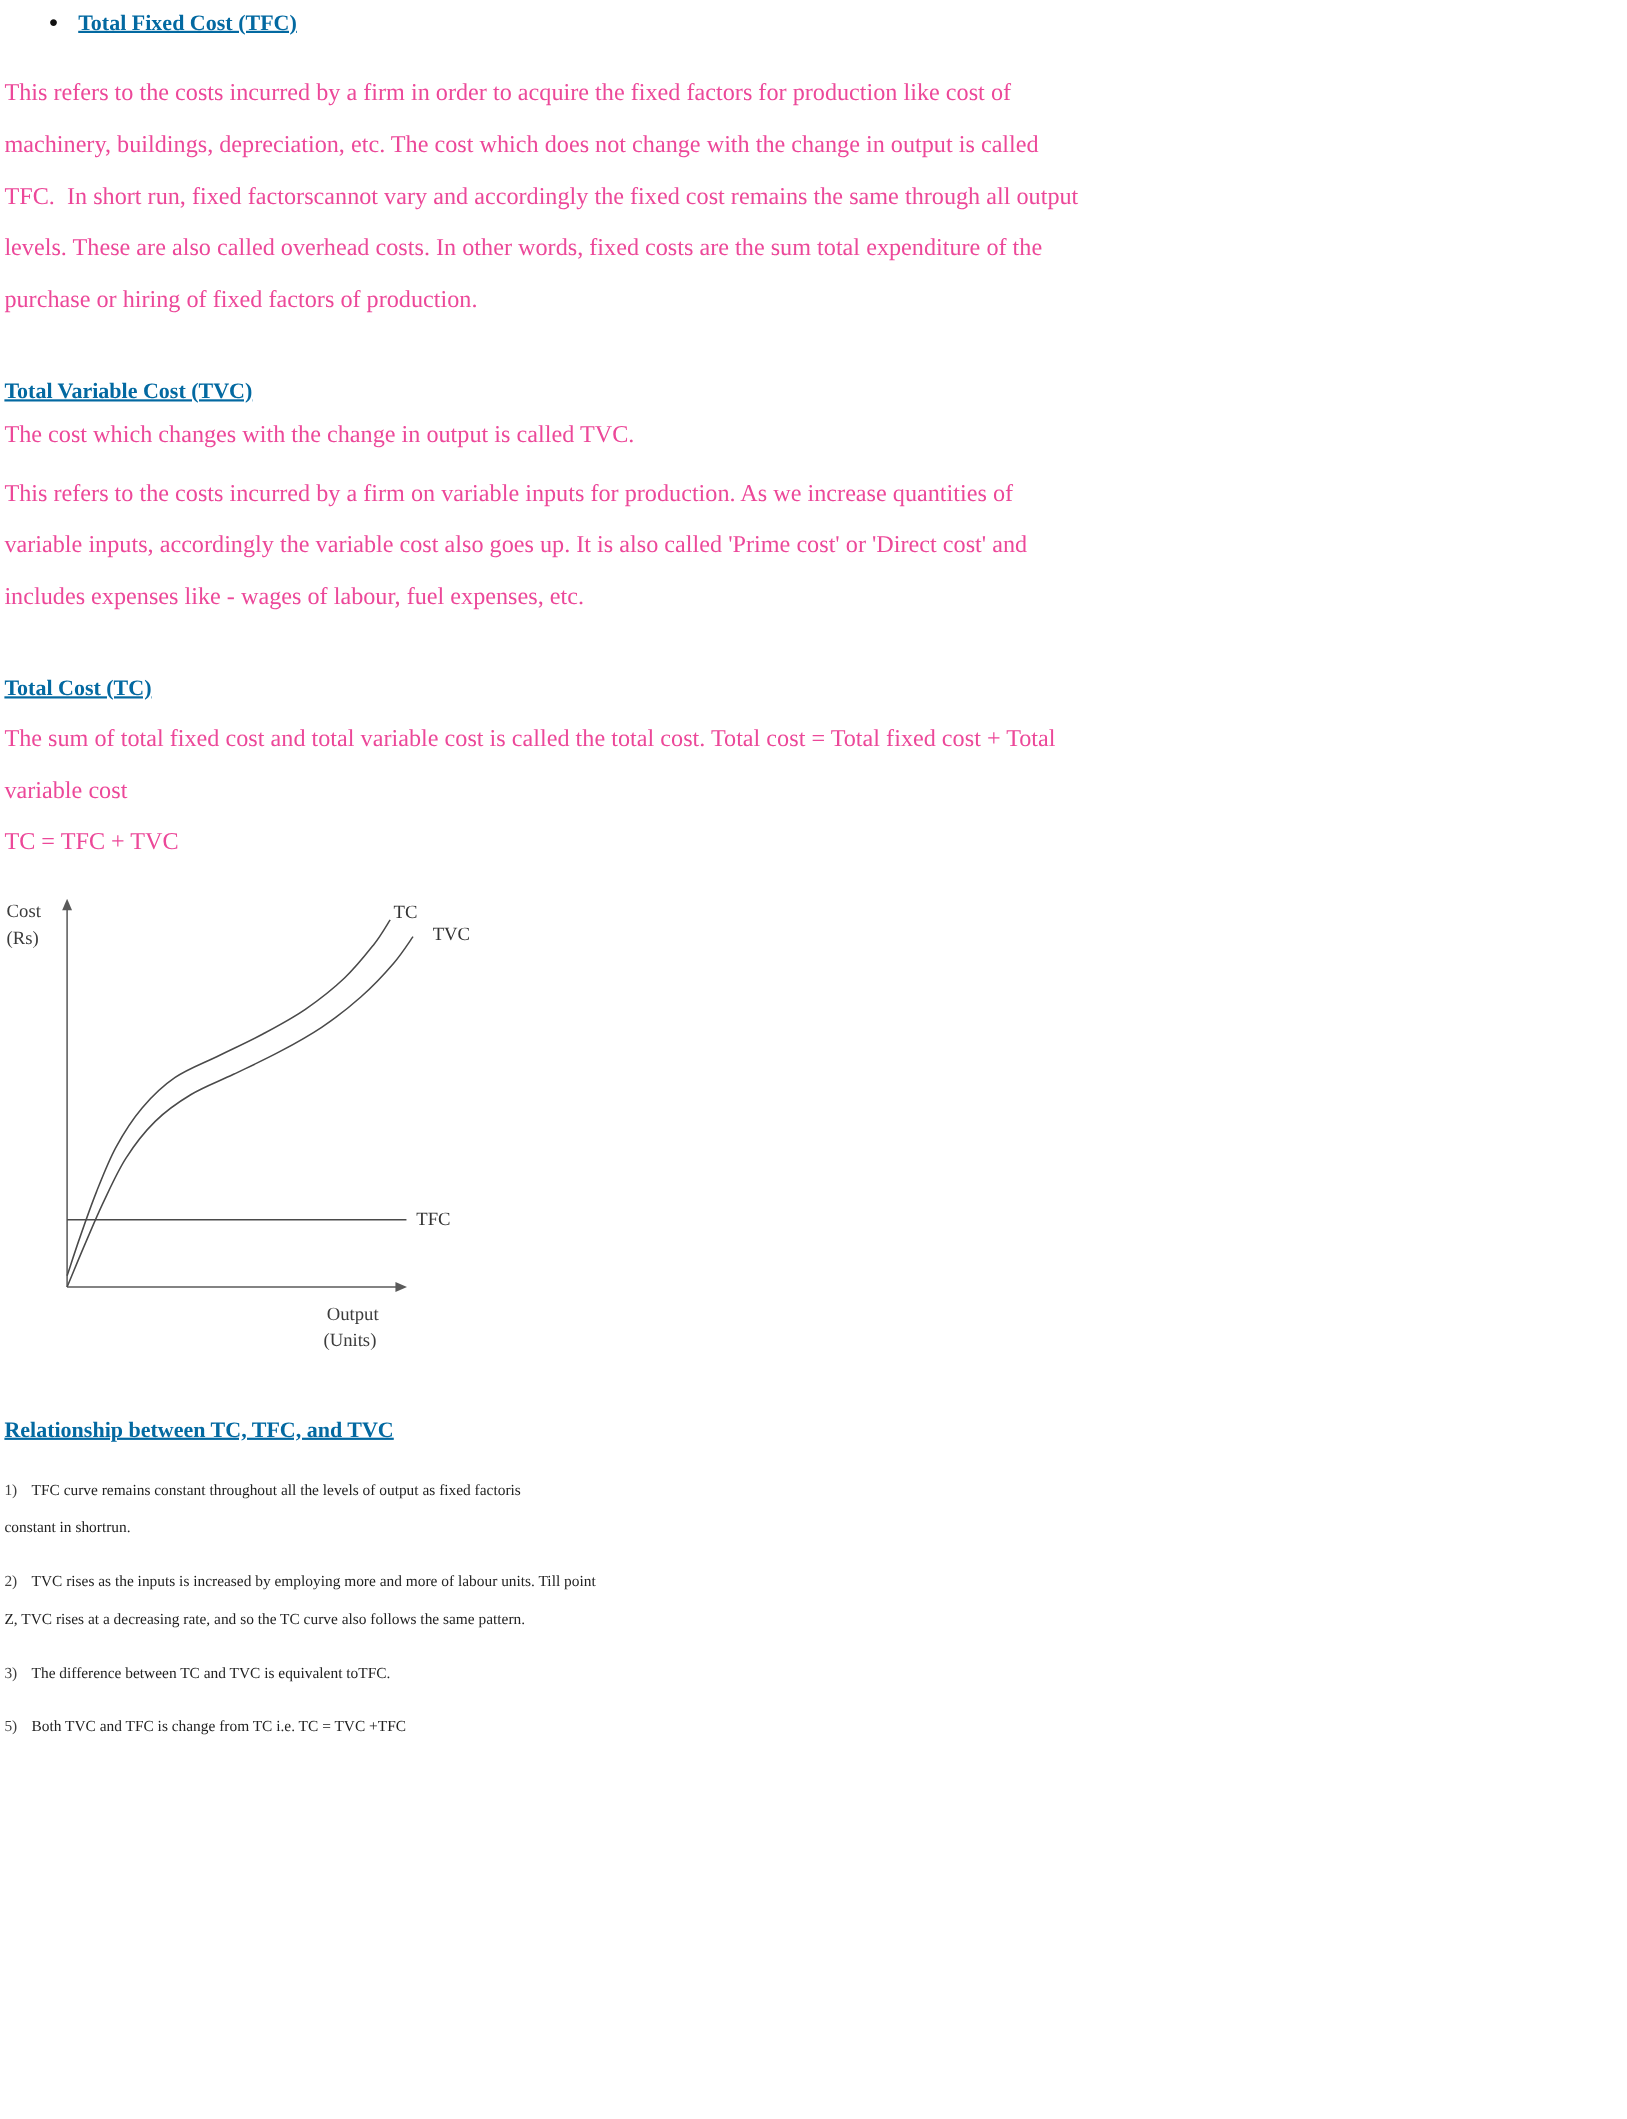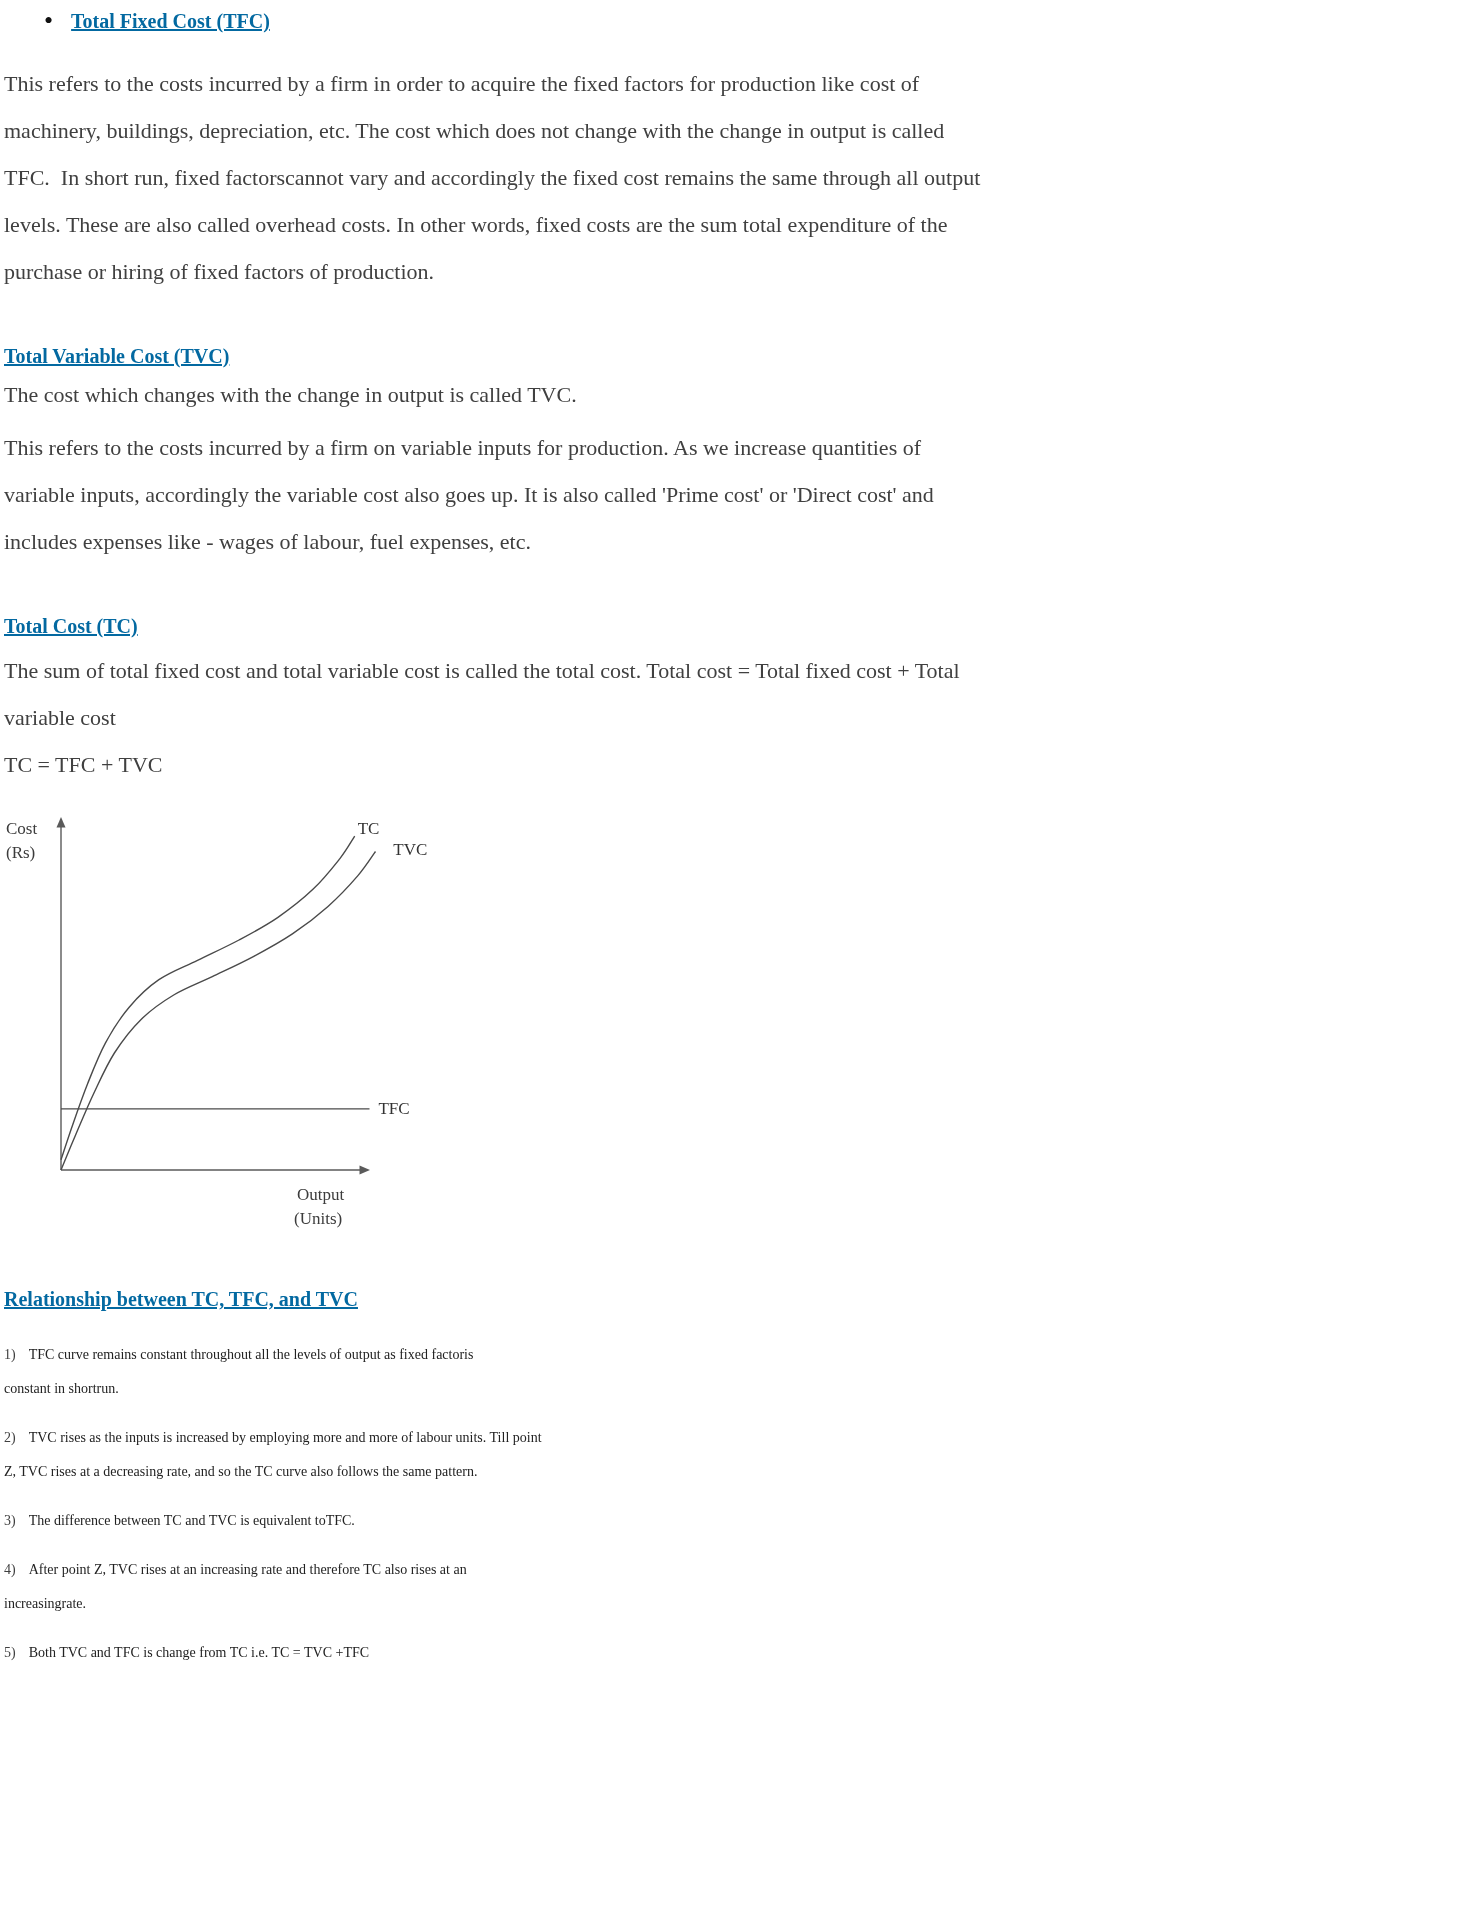--- a/index.html
+++ b/index.html
@@ -12,21 +12,21 @@
   .bullet-row { display:flex; align-items:flex-start; margin:0 0 0 40px; }
   .bullet { font-size:26px; line-height:30px; margin-right:18px; color:#111; }
   h3.section, h3.inline-h {
     font-size:20px; font-weight:bold; color:#0369a1;
     margin:0; line-height:30px;text-decoration:underline;
   }
   h3.section { margin-top:46px; }
 
   .para {
     font-size:22px; line-height:47px; margin:24px 0 0 0;
-    white-space:pre-wrap; color:#404040;
+    white-space:pre-wrap; color:#ec4899;
   }
   .para.tight { margin-top:6px; }
   .para.flow { margin-top:0; }
 
   figure.chart { margin:22px 0 0 0; padding:0; }
   .axis { stroke:#5a5a5a; stroke-width:1.4; }
   .axisfill { fill:#5a5a5a; }
   .clabel { font-family:"Liberation Serif", serif; font-size:17px; fill:#3c3c3c; }
   .chart-label { font-family:"Liberation Serif", serif; font-size:17px; fill:#333333; }
 
@@ -84,18 +84,16 @@
   </figure>
 
   <h3 class="section">Relationship between TC, TFC, and TVC</h3>
 
   <div class="points">
     <p class="point"><span class="num">1)</span><span class="ptxt">TFC curve remains constant throughout all the levels of output as fixed factoris
 constant in shortrun.</span></p>
     <p class="point"><span class="num">2)</span><span class="ptxt">TVC rises as the inputs is increased by employing more and more of labour units. Till point
 Z, TVC rises at a decreasing rate, and so the TC curve also follows the same pattern.</span></p>
     <p class="point"><span class="num">3)</span><span class="ptxt">The difference between TC and TVC is equivalent toTFC.</span></p>
-    <p class="point"><span class="num">4)</span><span class="ptxt">After point Z, TVC rises at an increasing rate and therefore TC also rises at an
-increasingrate.</span></p>
     <p class="point"><span class="num">5)</span><span class="ptxt">Both TVC and TFC is change from TC i.e. TC = TVC +TFC</span></p>
   </div>
 
 </div>
 
 </body></html>

